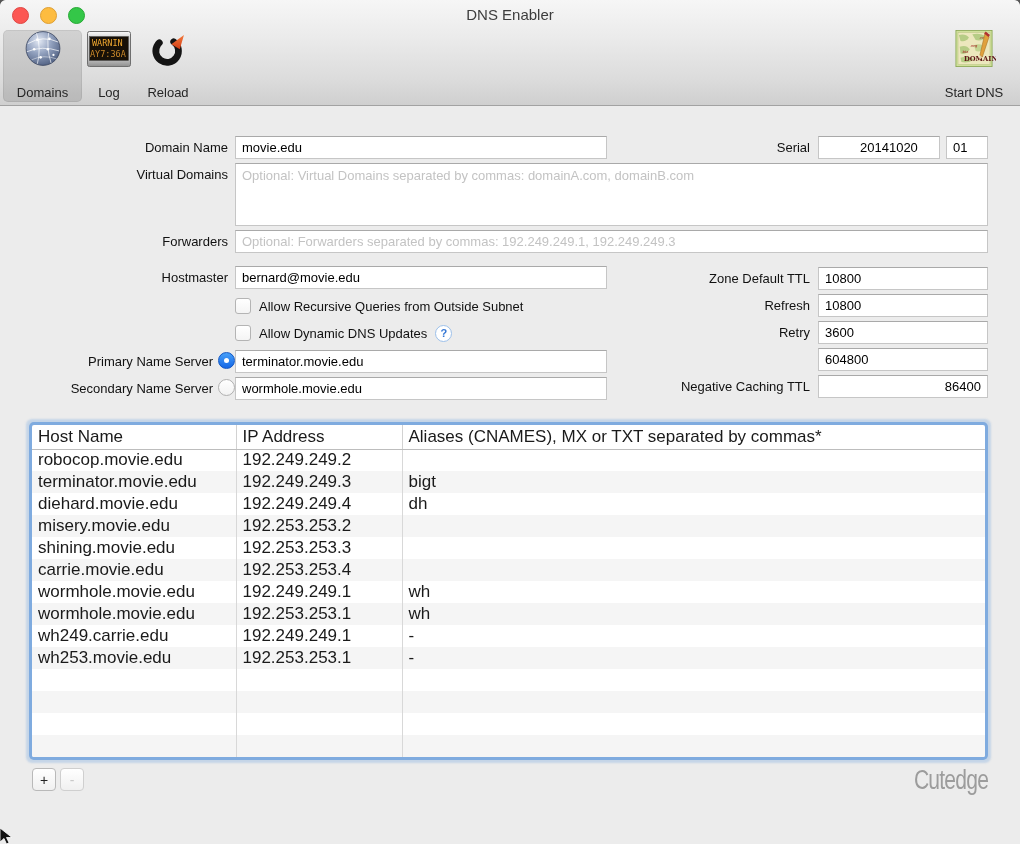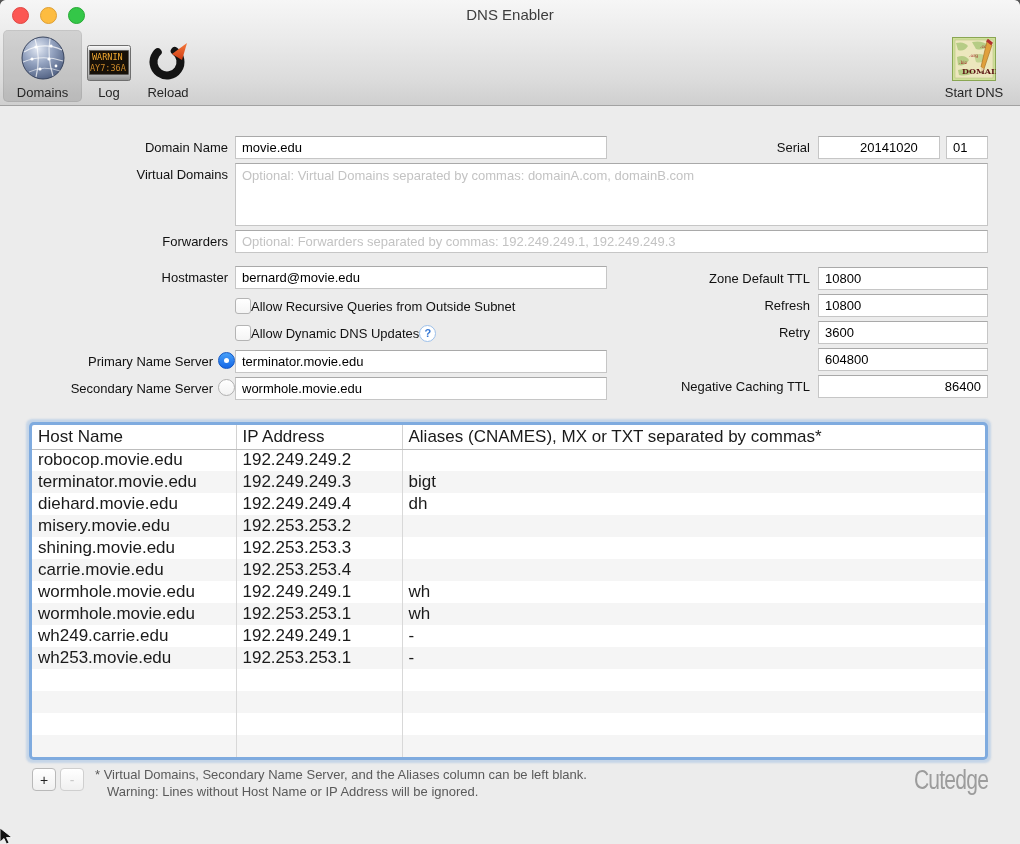--- a/index.html
+++ b/index.html
@@ -19,40 +19,40 @@
   .traffic { position:absolute; top:7px; width:17px; height:17px; border-radius:50%; }
   .t-red   { left:12px; background:#fc5753; border:1px solid #df4744; }
   .t-yellow{ left:40px; background:#fdbc40; border:1px solid #de9f34; }
   .t-green { left:68px; background:#34c748; border:1px solid #27aa35; }
   .win-title {
     position:absolute; top:6px; left:0; width:100%; text-align:center;
     font-size:15px; color:#3d3d3d;
   }
   .tb-item {
     position:absolute; top:30px; height:72px; display:flex; flex-direction:column;
-    align-items:center; justify-content:flex-end; gap:4px; border-radius:5px;
+    align-items:center; justify-content:flex-end; gap:18px; border-radius:5px;
   }
   .tb-item.selected { background:rgba(0,0,0,0.115); box-shadow:inset 0 0 0 1px rgba(0,0,0,0.06); }
   .tb-label { font-size:13px; color:#262626; padding-bottom:2px; white-space:nowrap; }
   .tb-icon { display:block; }
   #tb-domains { left:3px;   width:79px; }
   #tb-log     { left:86px;  width:46px; }
   #tb-reload  { left:136px; width:64px; }
   #tb-start   { left:934px; width:80px; }
   
   .lbl { position:absolute; font-size:13px; color:#111; text-align:right; white-space:nowrap; }
   .input, .txtarea {
     position:absolute; background:#fff; border:1px solid #c6c6c6; border-top-color:#a9a9a9;
     font-family:"Liberation Sans", sans-serif; font-size:13px; color:#000;
     padding:1px 6px; outline:none;
   }
   .input { height:23px; }
   .txtarea { resize:none; padding-top:4px; }
   .input::placeholder, .txtarea::placeholder { color:#c3c3c3; opacity:1; }
-  .checkrow { position:absolute; display:flex; align-items:center; height:18px; }
+  .checkrow { position:absolute; display:flex; align-items:center; gap:8px; height:18px; }
   .cbx {
     width:16px; height:16px; background:linear-gradient(#ffffff,#f4f4f4);
     border:1px solid #b4b4b4; border-radius:3px; flex:0 0 auto;
   }
   .cbx-label { font-size:13px; color:#111; }
   .help-btn {
     width:17px; height:17px; border-radius:50%; background:#fff;
     border:1px solid #9cc0ea; color:#3577d4; font-size:11px; font-weight:bold;
     display:flex; align-items:center; justify-content:center; cursor:default;
   }
@@ -326,23 +326,19 @@
             <td></td>
             <td></td>
             <td></td>
           </tr>
         </tbody>
     </table>
   </div>
 
   <div class="small-btn" style="left:32px;">+</div>
   <div class="small-btn disabled" style="left:60px;">-</div>
-  <div class="footnote">
-    <div class="l1">* Virtual Domains, Secondary Name Server, and the Aliases column can be left blank.</div>
-    <div class="l2">Warning: Lines without Host Name or IP Address will be ignored.</div>
-  </div>
   <div class="brand">Cutedge</div>
 
   <svg class="cursor-arrow" width="14" height="16" viewBox="0 0 14 16">
     <polygon points="0,0 0,14 4,10.5 6.5,16 9,14.8 6.5,9.5 12,9.5" fill="#111" stroke="#fff" stroke-width="0.8"></polygon>
   </svg>
 
 </div>
 
 </body></html>

